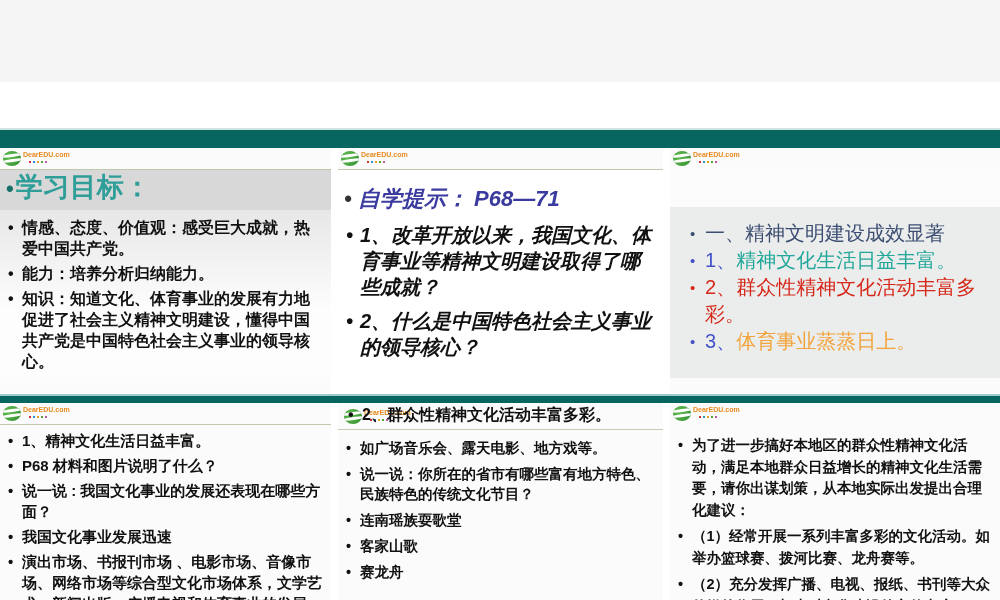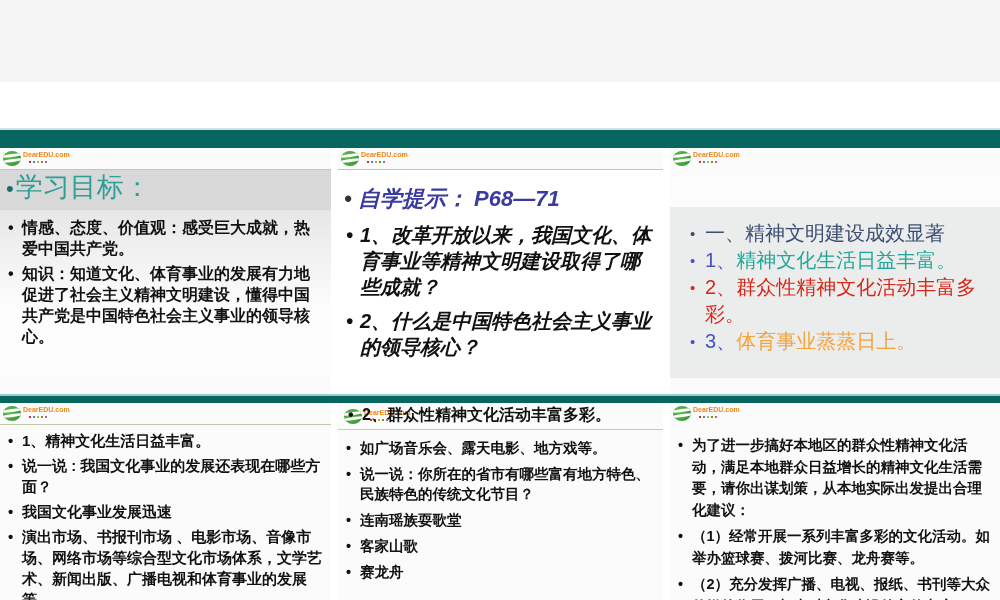--- a/index.html
+++ b/index.html
@@ -33,21 +33,21 @@
   .logo-text{color:#e8891d;font-size:7px;font-weight:bold;line-height:8px;letter-spacing:0;}
   .logo-dots{width:2px;height:2px;background:#d03030;margin:2px 0 0 6px;
          box-shadow:4px 0 0 #2b8fd0,8px 0 0 #e8a020,12px 0 0 #5aa030,16px 0 0 #c05aa0;}
 
   
   ul.blist{list-style:none;margin:0;padding:0;}
   ul.blist li{position:relative;padding-left:16px;word-break:break-all;color:#111;font-weight:bold;}
   ul.blist li::before{content:"\2022";position:absolute;left:2px;top:0;}
 
   
-  .s1-title{background:#d8d8d8;color:#2f9e98;font-size:27px;font-weight:normal;
+  .s1-title{background:#d8d8d8;color:#2f9e98;font-size:27px;font-weight:bold;
             padding:2px 4px 6px 6px;line-height:30px;}
   .s1-title::before{content:"\2022";color:#17706c;margin-right:2px;font-size:22px;}
   .s1-body{background:linear-gradient(180deg,#e7e7e7,#fdfdfd 60%);padding:7px 6px 0 6px;height:160px;}
   .s1-body li{font-size:16px;line-height:21px;margin-bottom:4px;}
 
   
   .s2-body{background:#ffffff;height:223px;padding:16px 4px 0 6px;box-sizing:border-box;font-style:italic;}
   .s2-title{color:#3b3b9f;font-size:22px;font-weight:bold;line-height:26px;margin:0 0 10px 0;padding-left:14px;position:relative;}
   .s2-title::before{content:"\2022";position:absolute;left:0;top:0;color:#333;}
   .s2-body li{font-size:20px;line-height:26px;margin-bottom:8px;}
@@ -93,20 +93,21 @@
       <span class="globe"></span>
       <span class="logo-col">
         <span class="logo-text">DearEDU.com</span>
         <span class="logo-dots"></span>
       </span>
     </div>
     <div class="s1-title">学习目标：</div>
     <div class="s1-body">
       <ul class="blist">
         <li>情感、态度、价值观：感受巨大成就，热爱中国共产党。</li>
+        <li>能力：培养分析归纳能力。</li>
         <li>知识：知道文化、体育事业的发展有力地促进了社会主义精神文明建设，懂得中国共产党是中国特色社会主义事业的领导核心。</li>
       </ul>
     </div>
   </div>
 
   <div class="gap"></div>
 
   <div class="slide w2">
     <div class="logo-row lined">
       <span class="globe"></span>
@@ -160,20 +161,21 @@
     <div class="logo-row lined">
       <span class="globe"></span>
       <span class="logo-col">
         <span class="logo-text">DearEDU.com</span>
         <span class="logo-dots"></span>
       </span>
     </div>
     <div class="s4-body">
       <ul class="blist">
         <li>1、精神文化生活日益丰富。</li>
+        <li>P68 材料和图片说明了什么？</li>
         <li>说一说 : 我国文化事业的发展还表现在哪些方面？</li>
         <li>我国文化事业发展迅速</li>
         <li>演出市场、书报刊市场 、电影市场、音像市场、网络市场等综合型文化市场体系，文学艺术、新闻出版、广播电视和体育事业的发展等。</li>
       </ul>
     </div>
   </div>
 
   <div class="gap"></div>
 
   <div class="slide w2">

